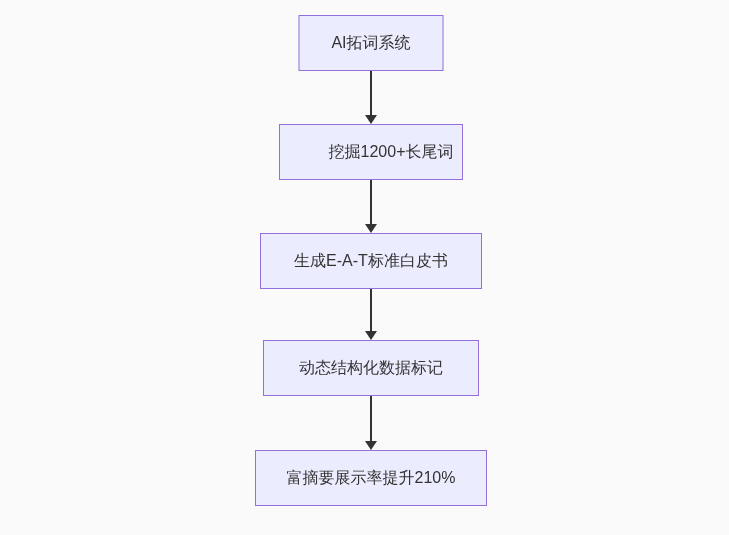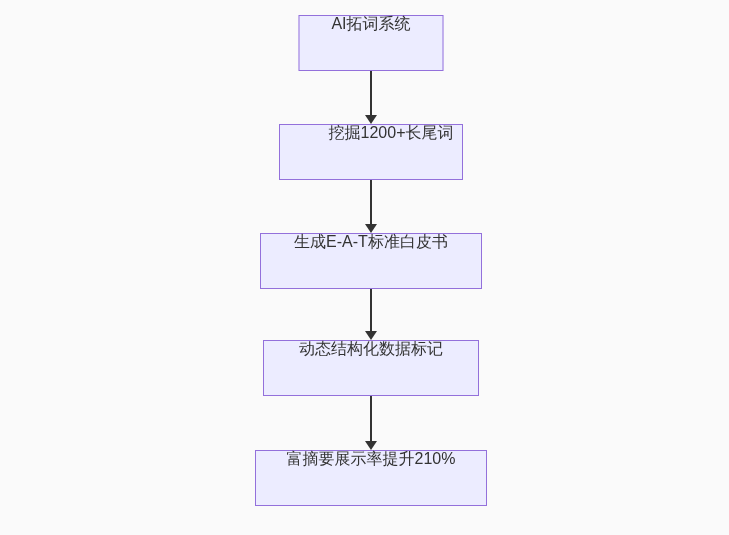--- a/index.html
+++ b/index.html
@@ -20,20 +20,21 @@
   }
   .node {
     position: absolute;
     left: 371px;
     transform: translateX(-50%);
     height: 56px;
     box-sizing: border-box;
     background: #ECECFF;
     border: 1px solid #9370DB;
     display: flex;
+    align-items: center;
     justify-content: center;
     white-space: nowrap;
   }
   .node span {
     color: #333333;
     font-size: 16px;
     line-height: 1;
   }
   .arrow {
     position: absolute;

